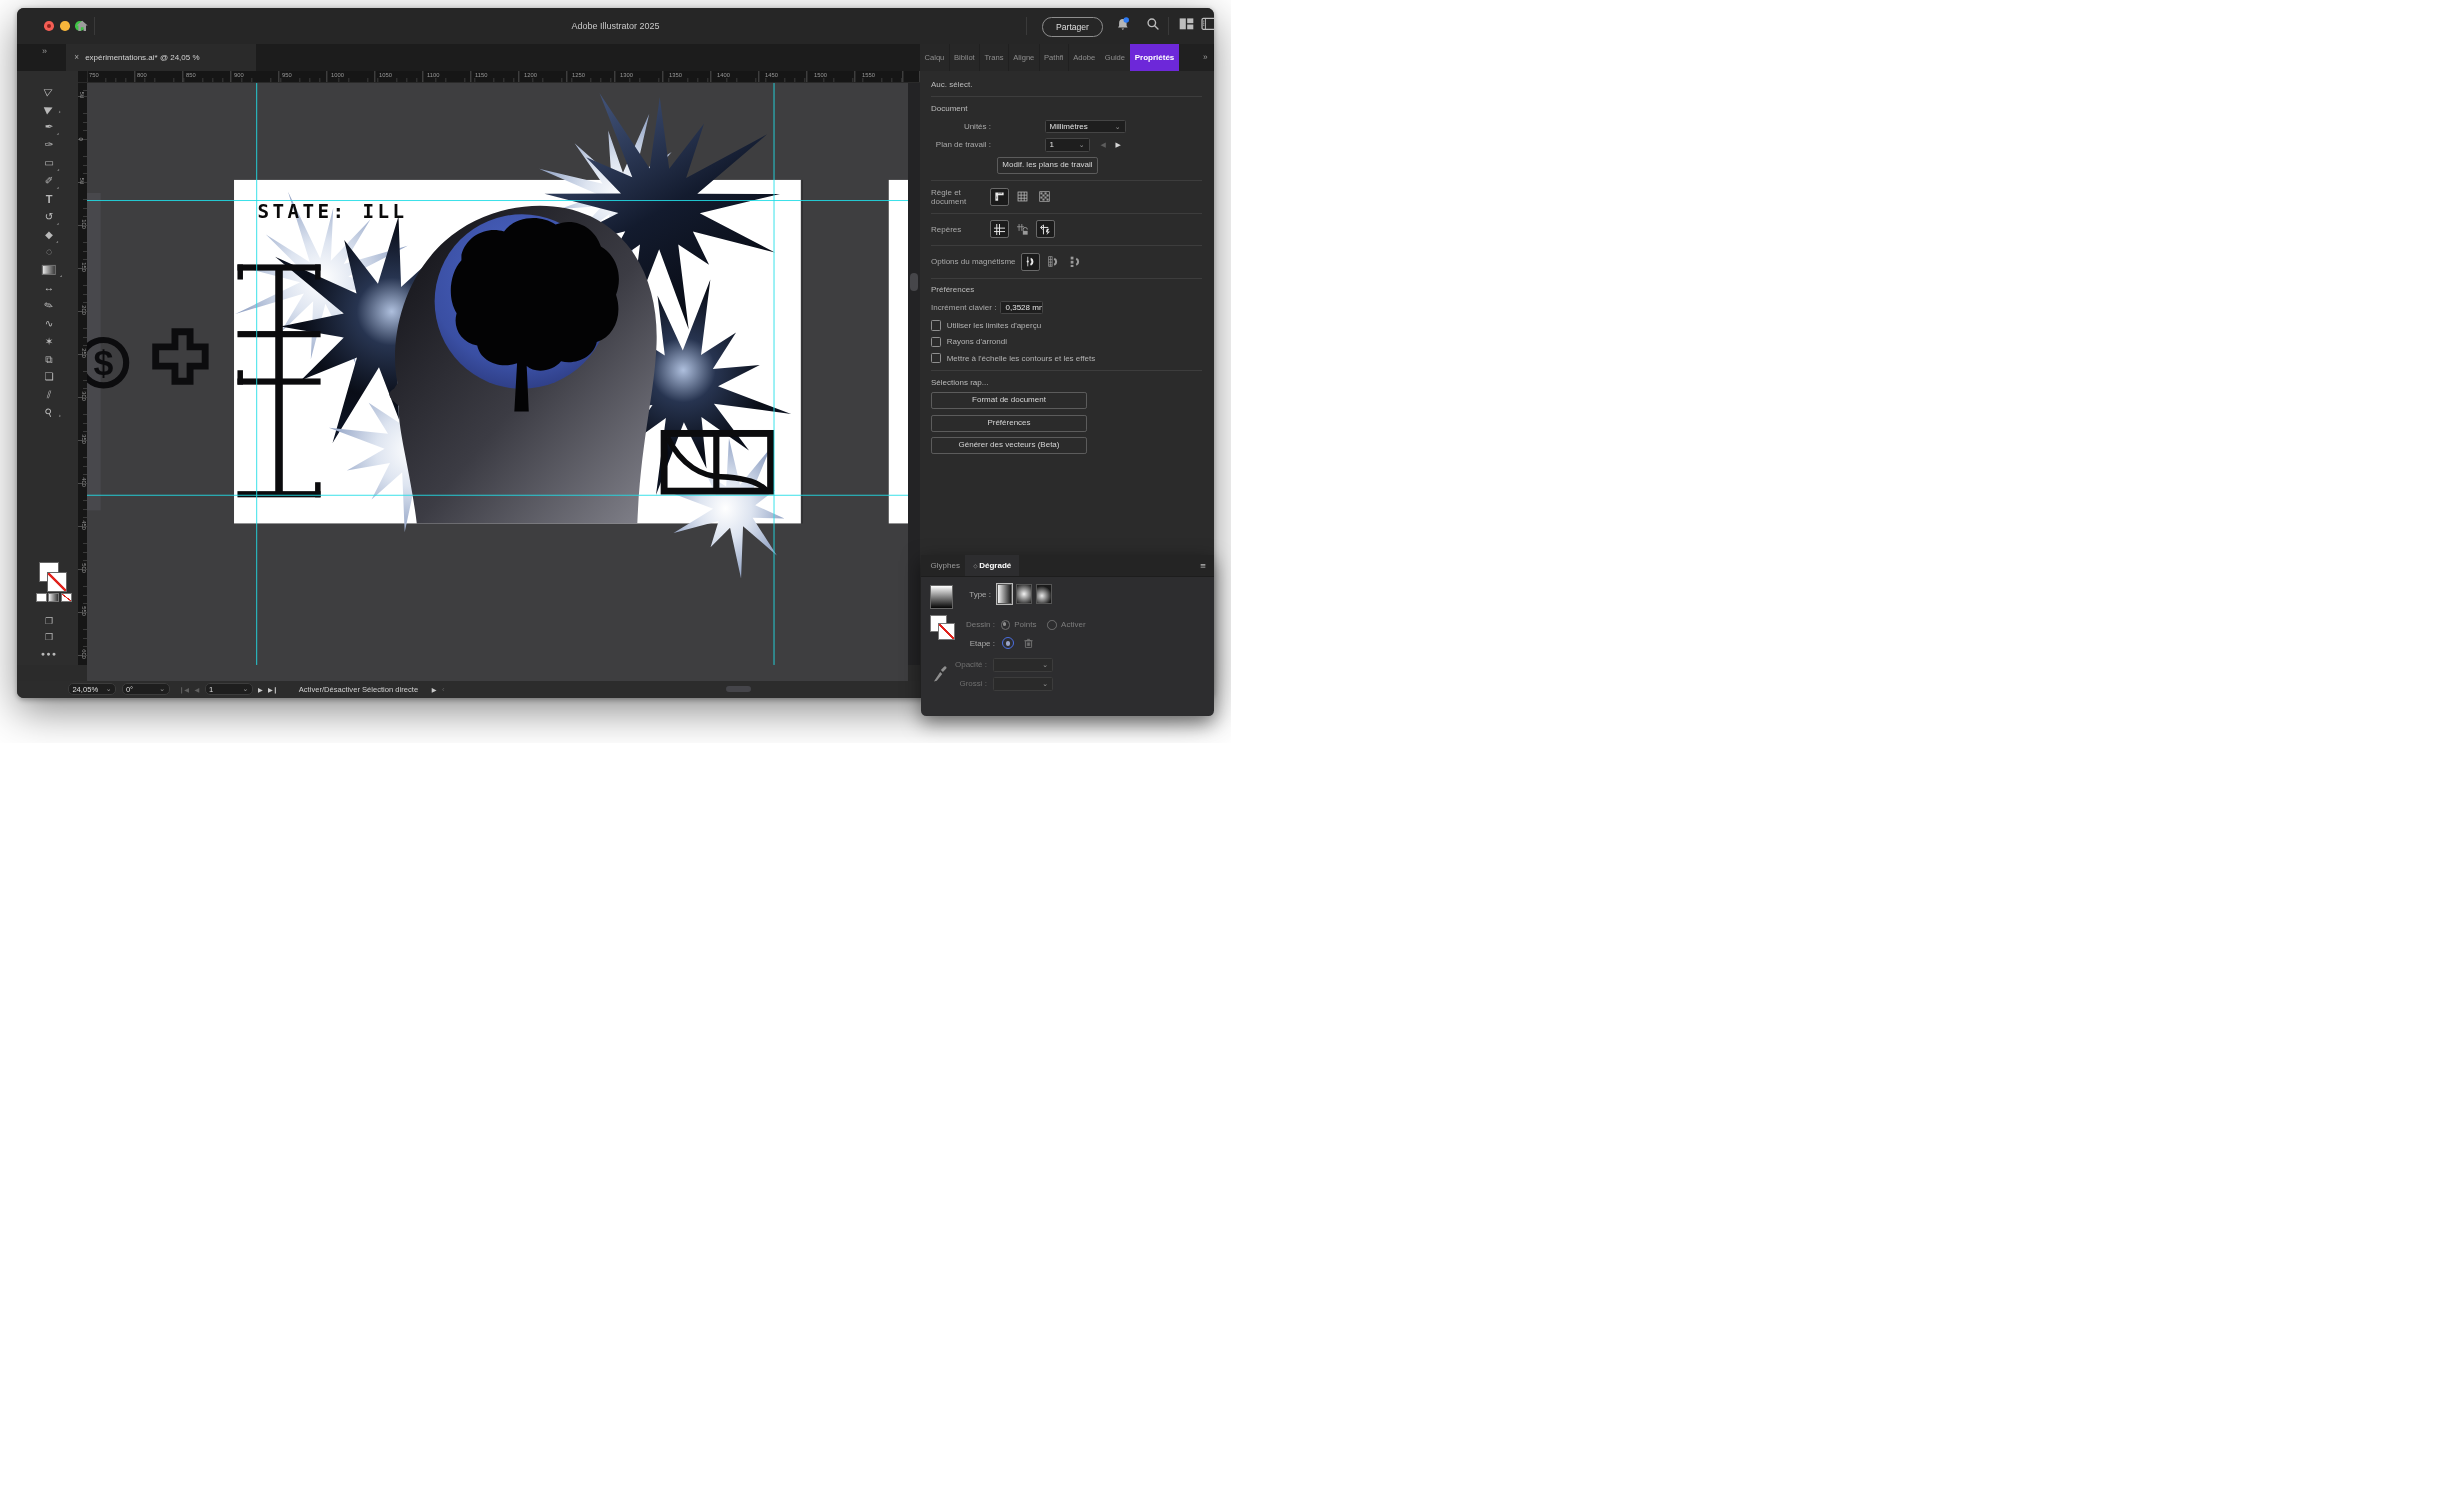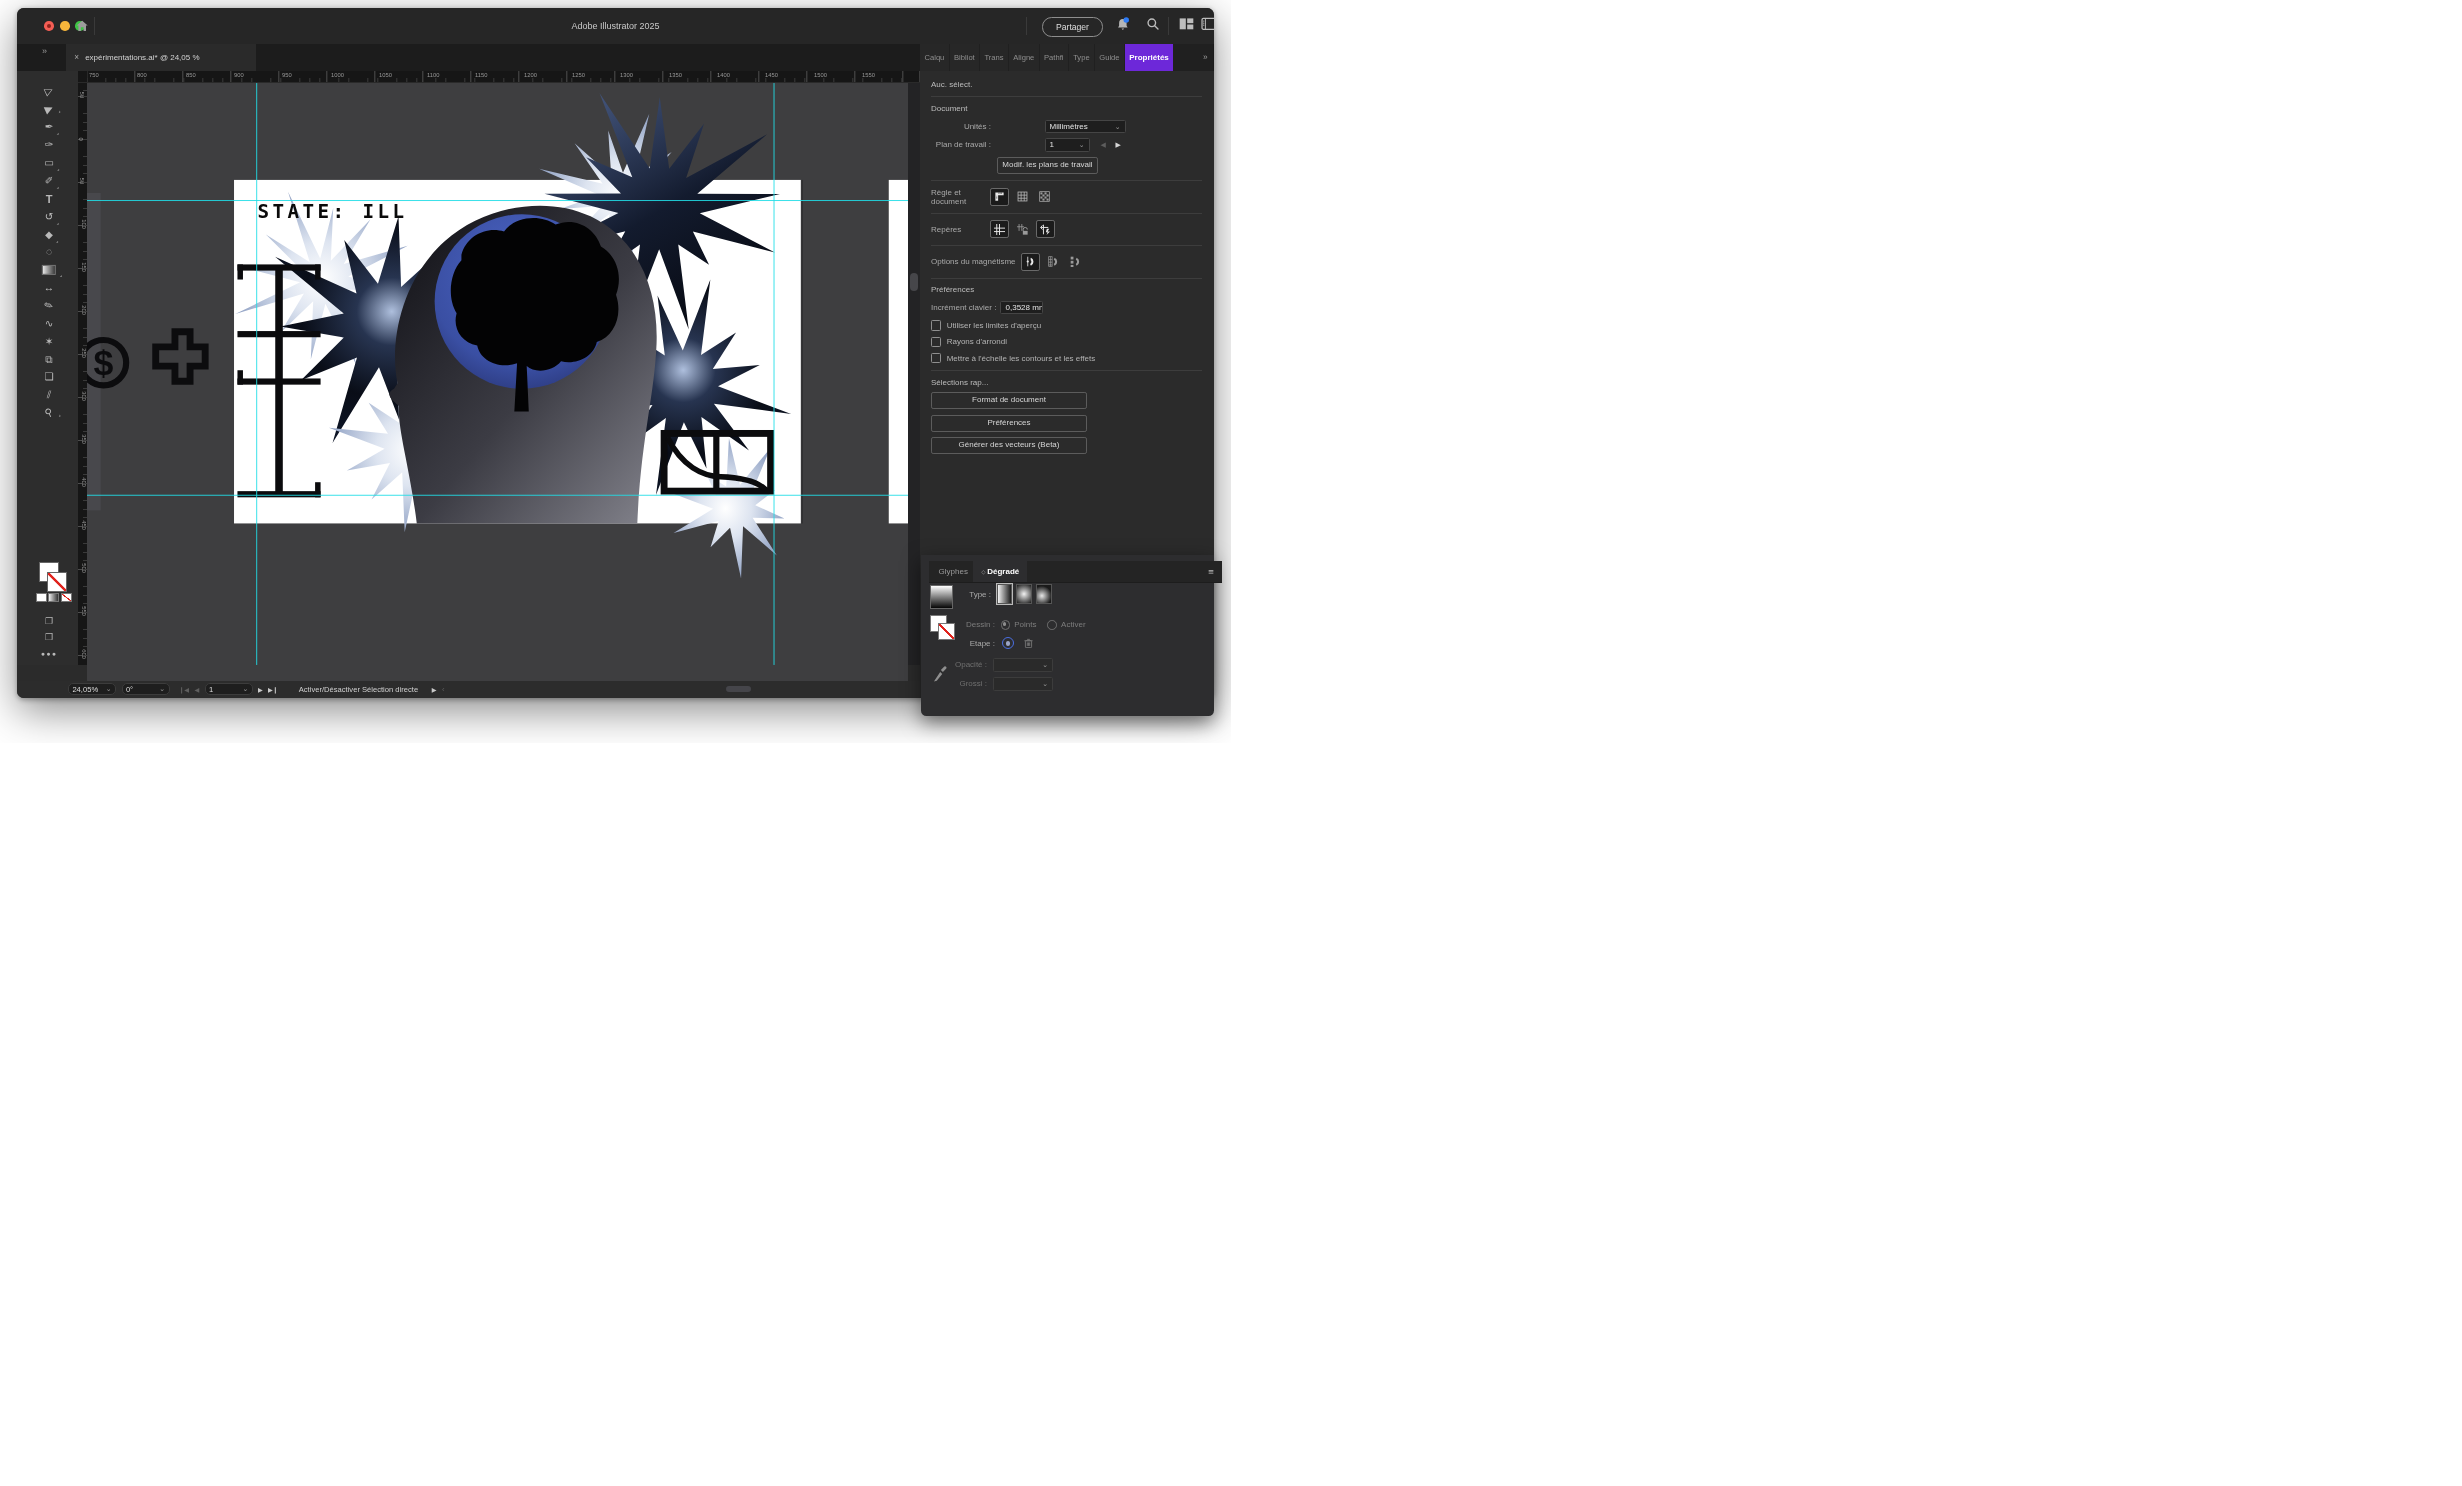--- a/index.html
+++ b/index.html
@@ -61,21 +61,21 @@
   .field{background:#1e1e1e;border:0.7px solid #454545;border-radius:1.4px;color:#e2e2e2;height:13.7px;display:flex;align-items:center;padding:0 4.1px;box-sizing:border-box;margin-left:48px;}
   .chev{margin-left:auto;color:#9a9a9a;font-size:6.9px;line-height:5.5px;}
   .btn{border:0.7px solid #5c5c5c;border-radius:2.1px;color:#d6d6d6;text-align:center;height:15px;line-height:14.4px;background:transparent;font-size:8px;}
   .iconbtn{width:17px;height:16px;border-radius:2.1px;display:flex;align-items:center;justify-content:center;margin-right:4.8px;}
   .iconbtn.active{background:#1b1b1b;border:0.7px solid #6a6a6a;}
   .iconbtn svg{display:block;}
   .checkrow{display:flex;align-items:center;margin:6.2px 0;}
   .checkbox{width:8.2px;height:8.2px;border:0.7px solid #8f8f8f;border-radius:1.4px;margin-right:5.5px;flex:none;}
   
   .gpanel{position:absolute;left:921px;top:555px;width:293px;height:161px;background:#2d2d2f;border-radius:0 0 5.5px 5.5px;box-shadow:0 6.9px 19px rgba(0,0,0,.5);color:#a9a9a9;font-size:8px;}
-  .gp-head{position:absolute;left:8px;top:0;width:100%;height:21px;background:#242424;border-bottom:0.7px solid #1d1d1d;margin-top:6px;}
+  .gp-head{position:absolute;left:0;top:0;width:100%;height:21px;background:#242424;border-bottom:0.7px solid #1d1d1d;}
   .gp-tab{position:absolute;top:0;height:21px;line-height:21px;color:#9a9a9a;}
   .gp-tab.active{background:#2d2d2f;color:#fff;font-weight:bold;padding:0 8.2px;}
   .gp-menu{position:absolute;right:8.2px;top:0;line-height:21px;color:#bdbdbd;font-size:9.6px;}
   .gswatch{position:absolute;left:9px;top:30px;width:20.6px;height:22px;background:linear-gradient(180deg,#fff,#050505);border:0.7px solid #666;}
   .gp-proxyf{position:absolute;left:9px;top:60px;width:15px;height:15px;background:#fff;border:0.7px solid #777;}
   .gp-proxys{position:absolute;left:16.5px;top:68px;width:15px;height:15px;border:0.7px solid #777;}
   .typethumb{width:13.7px;height:18px;border:0.7px solid #555;margin-right:4.1px;}
   .typethumb.sel{outline:0.7px solid #bbb;}
   .radio{width:7.6px;height:7.6px;border:0.7px solid #6f6f6f;border-radius:50%;margin-right:4.1px;position:relative;flex:none;}
   .radio.on::after{content:"";position:absolute;left:1.4px;top:1.4px;width:3.4px;height:3.4px;border-radius:50%;background:#8d8d8d;}
@@ -137,21 +137,21 @@
       <div class="collapse">»</div>
       <div class="doctab">
         <span class="x">×</span><span>expérimentations.ai* @ 24,05 % (CMJN/Aperçu)</span>
       </div>
       <div class="paneltabs">
         <span class="ptab">Calqu</span>
         <span class="ptab">Bibliot</span>
         <span class="ptab">Trans</span>
         <span class="ptab">Aligne</span>
         <span class="ptab">Pathfi</span>
-        <span class="ptab">Type</span>
+        <span class="ptab">Adobe</span>
         <span class="ptab">Guide</span>
         <span class="ptab active">Propriétés</span>
         <span class="pt-more">»</span>
       </div>
     </div>
 
     <div class="toolbar" id="toolbar">
       <div class="proxy-fill"></div>
       <div class="proxy-stroke none-slash"></div>
       <div class="minichips">

